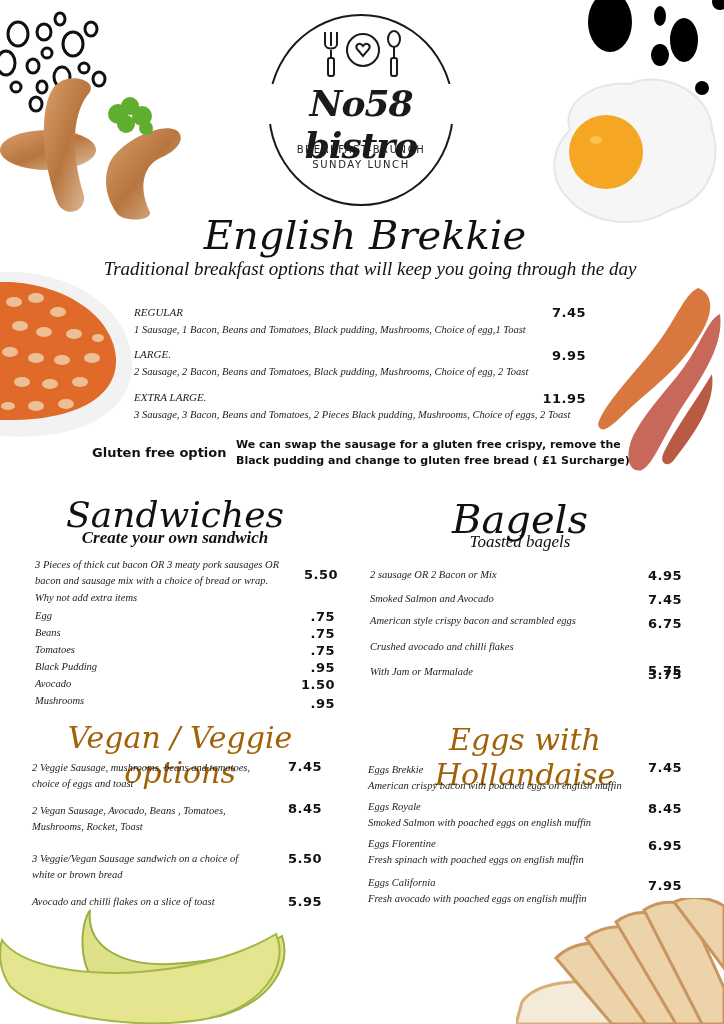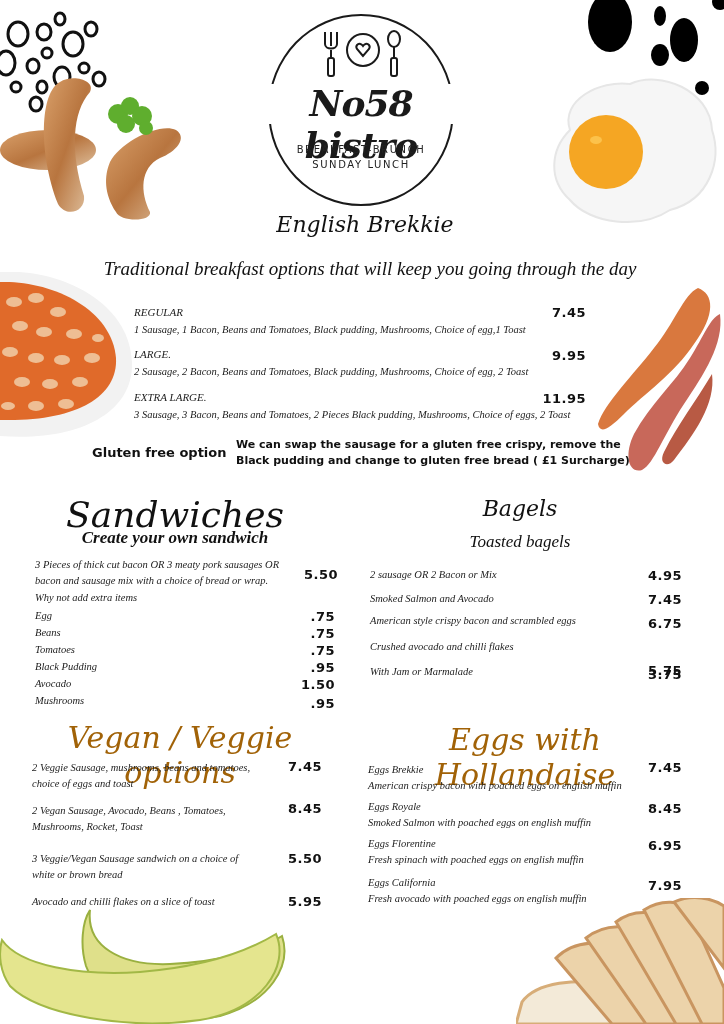--- a/index.html
+++ b/index.html
@@ -11,21 +11,21 @@
 
     
     .logo { left: 268px; top: 14px; width: 186px; height: 192px; }
     .logo-ring { left: 0; top: 0; width: 186px; height: 192px; border: 2px solid #1a1a1a; border-radius: 50%; }
     .logo-mask-l, .logo-mask-r { background:#fff; width: 12px; height: 40px; top: 70px; }
     .logo-mask-l { left: -4px; } .logo-mask-r { right: -4px; }
     .logo-name { left: -4px; top: 68px; width: 194px; text-align: center; font-family: "DejaVu Serif", serif; font-style: italic; font-weight: bold; font-size: 36px; letter-spacing: -1px; color: #1a1a1a; }
     .logo-tag { left: 0; width: 186px; text-align: center; font-family: "DejaVu Sans", sans-serif; font-size: 10px; letter-spacing: 1.6px; color: #222; }
 
     
-    .h1 { font-family: "DejaVu Serif", serif; font-style: italic; font-size: 22px; color: #111; text-align: center; }
+    .h1 { font-family: "DejaVu Serif", serif; font-style: italic; font-size: 40px; color: #111; text-align: center; }
     .sub { font-family: "Liberation Serif", serif; font-style: italic; font-size: 19px; color: #111; text-align: center; }
     .h2 { font-family: "DejaVu Serif", serif; font-style: italic; font-size: 30px; color: #a16207; text-align: center; }
 
     .row { position: absolute; }
     .gluten-label { font-family: "DejaVu Sans", sans-serif; font-weight: bold; font-size: 13px; }
     .gluten-text { font-family: "DejaVu Sans", sans-serif; font-weight: bold; font-size: 11px; line-height: 16px; }
   </style>
 </head>
 <body>
 

